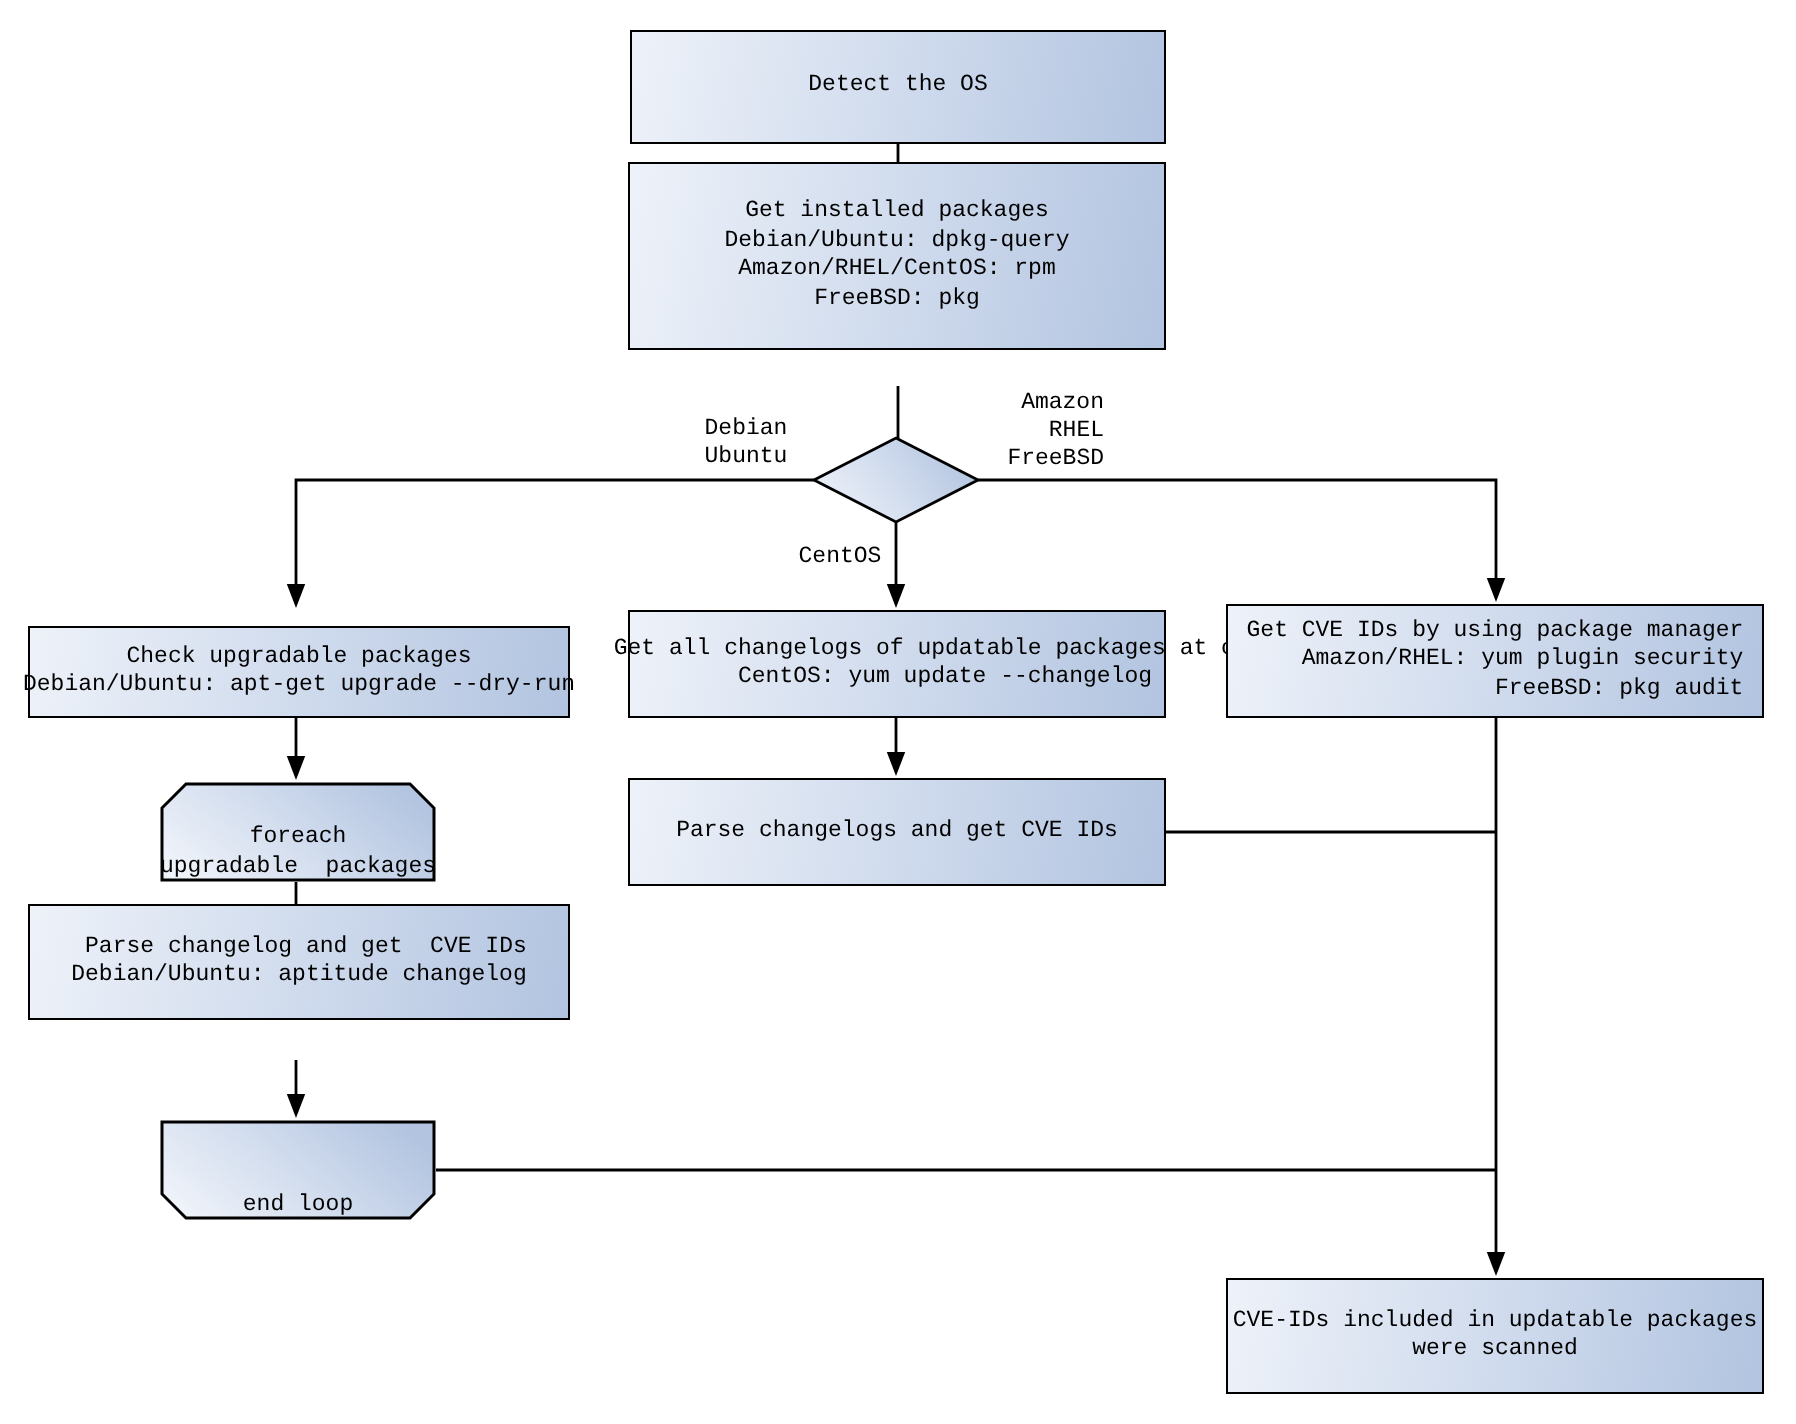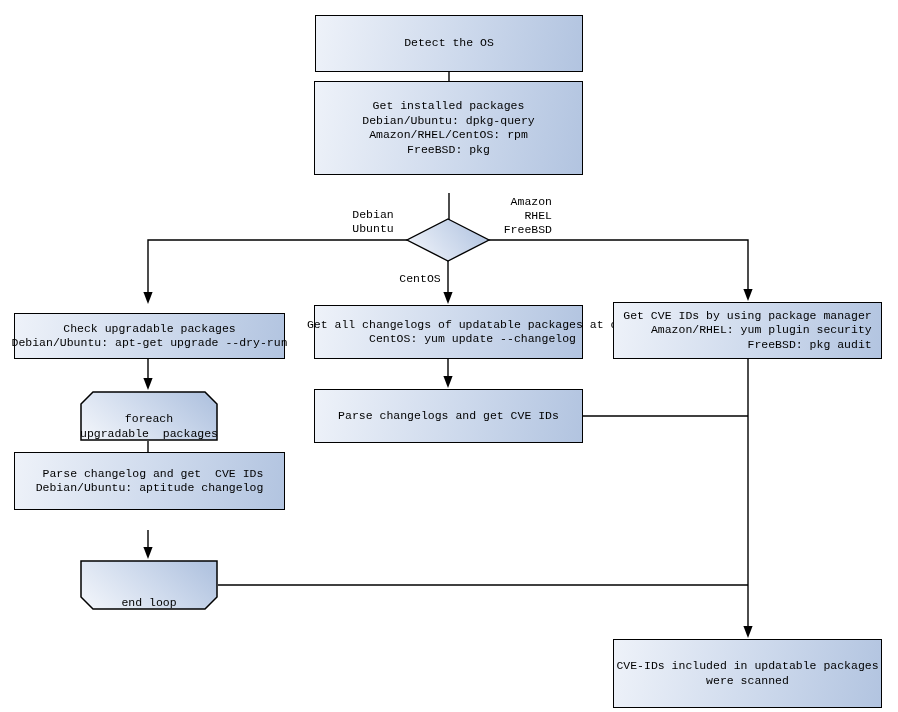--- a/index.html
+++ b/index.html
@@ -57,21 +57,21 @@
   
   #n-detect-os        { left: 315px; top: 15px;  width: 268px; height: 57px; }
   #n-get-installed    { left: 314px; top: 81px;  width: 269px; height: 94px; }
   #n-check-upgradable { left: 14px;  top: 313px; width: 271px; height: 46px; }
   #n-foreach          { left: 80px;  top: 391px; width: 138px; height: 50px; }
   #n-parse-left       { left: 14px;  top: 452px; width: 271px; height: 58px; text-align: right; }
   #n-end-loop         { left: 80px;  top: 560px; width: 138px; height: 50px; }
   #n-get-all          { left: 314px; top: 305px; width: 269px; height: 54px; padding-left: 48px; }
   #n-parse-mid        { left: 314px; top: 389px; width: 269px; height: 54px; }
   #n-get-cve          { left: 613px; top: 302px; width: 269px; height: 57px; text-align: right; }
-  #n-scanned          { left: 613px; top: 639px; width: 269px; height: 69px; }
+  #n-scanned          { left: 613px; top: 639px; width: 269px; height: 58px; }
   #lbl-debian-ubuntu  { left: 338px; top: 208px; width: 70px; }
   #lbl-amazon         { left: 492px; top: 195px; width: 60px; text-align: right; }
   #lbl-centos         { left: 392px; top: 272px; width: 56px; }
 </style>
 </head>
 <body>
 
 <div id="canvas">
 
   <svg id="connector-layer" viewBox="0 0 898 712" xmlns="http://www.w3.org/2000/svg">

